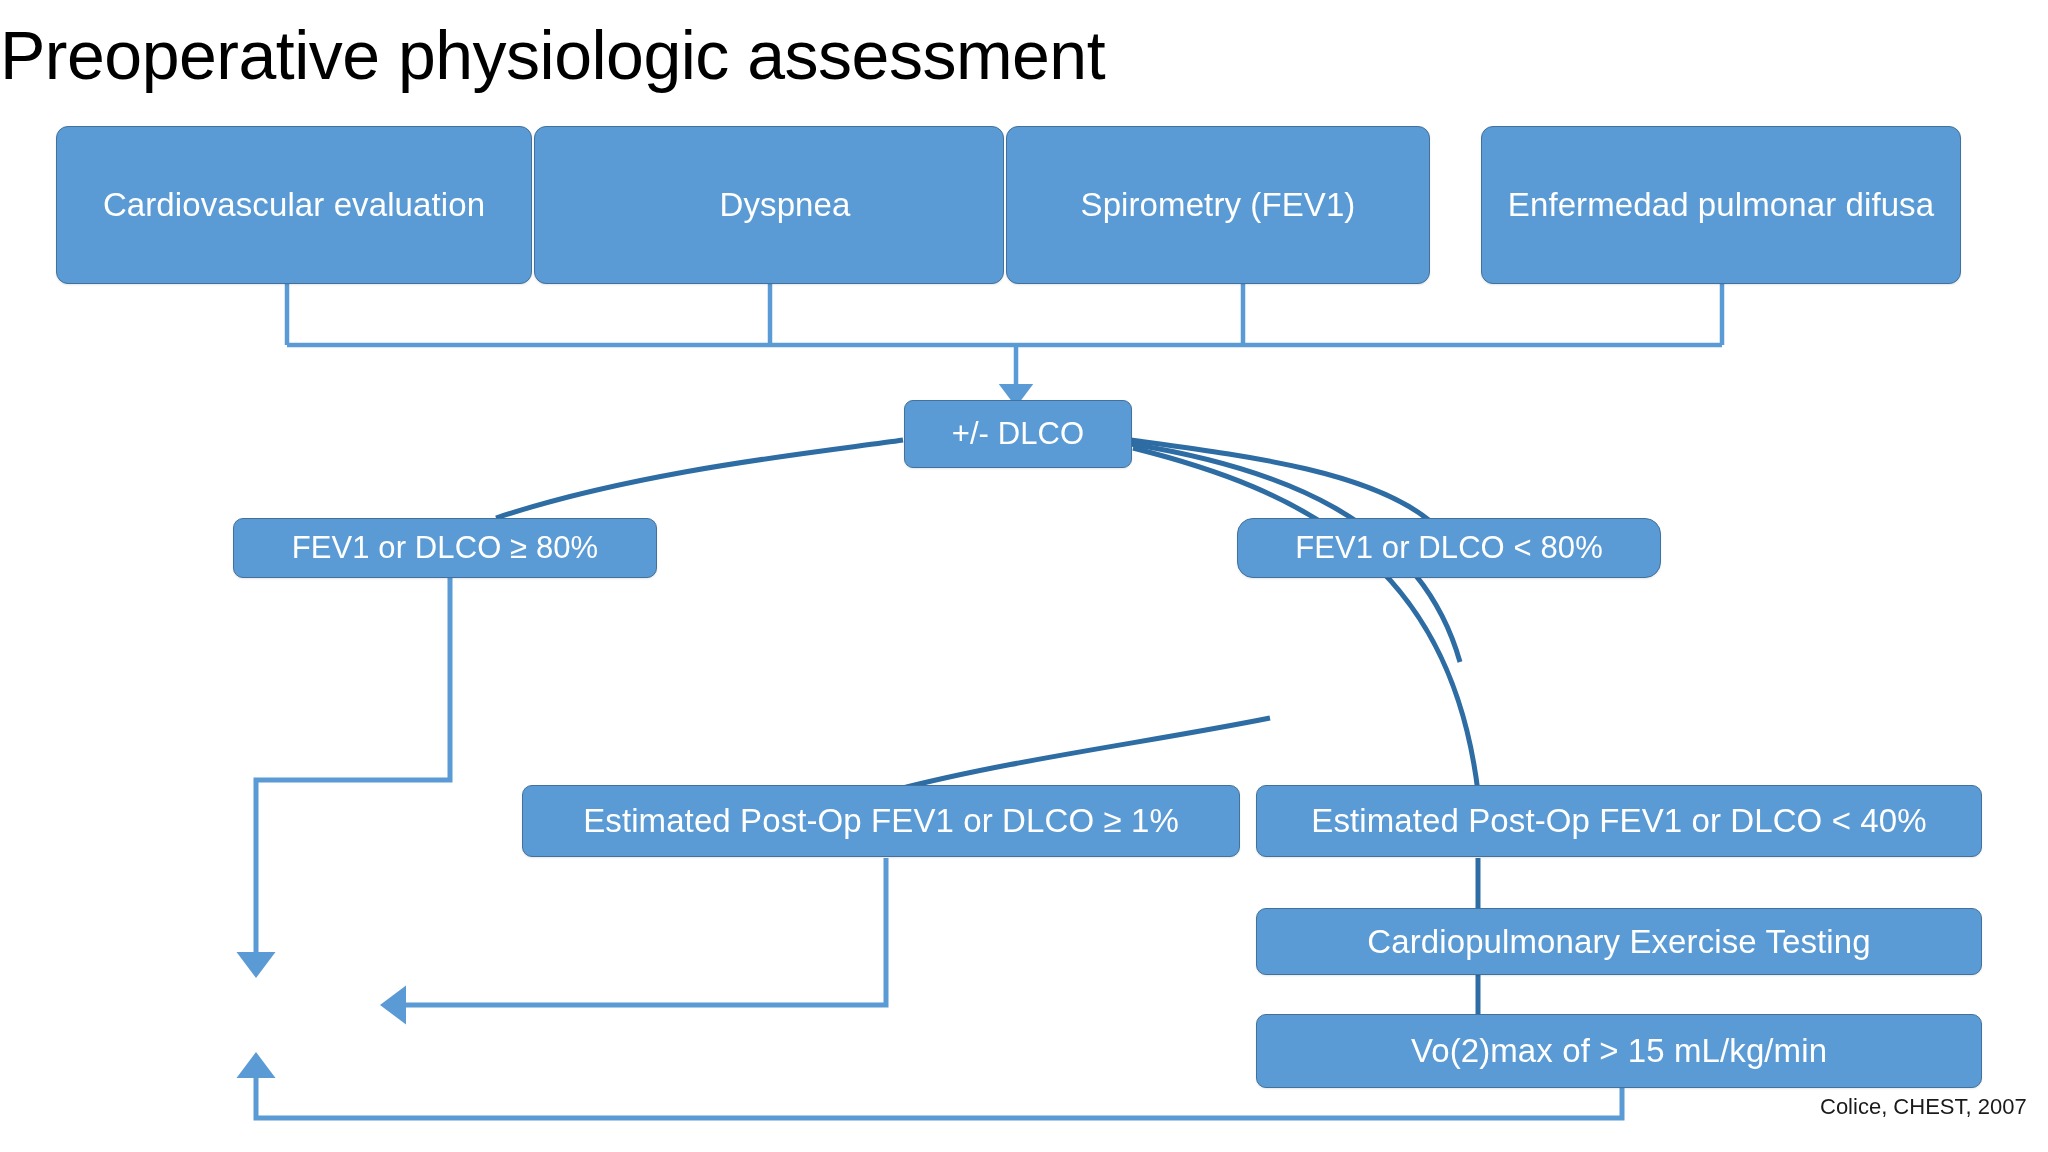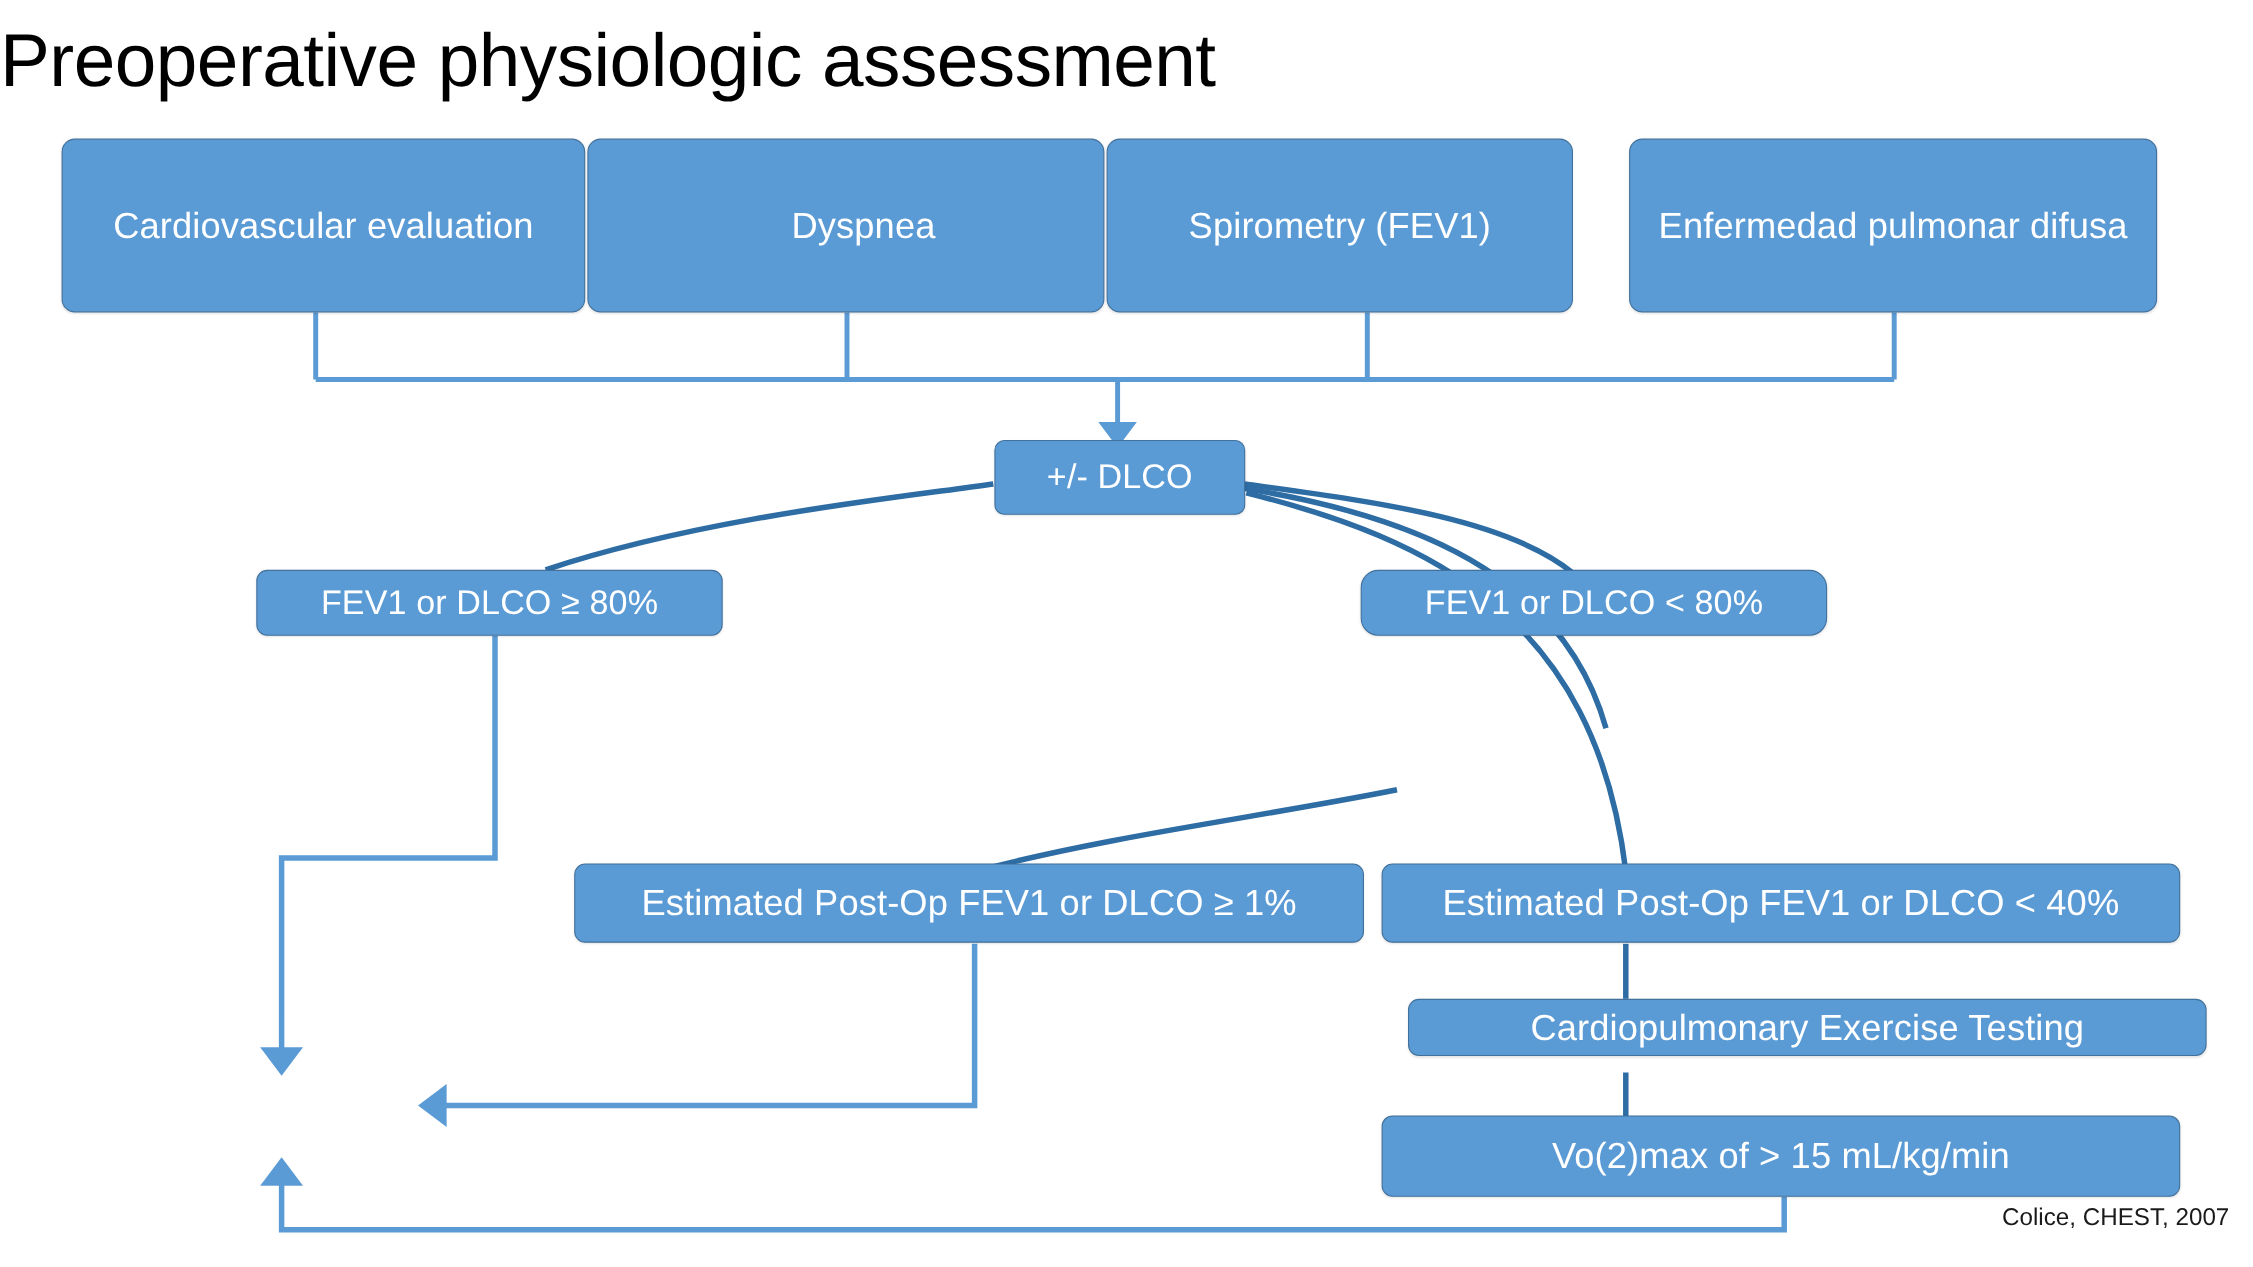--- a/index.html
+++ b/index.html
@@ -141,21 +141,21 @@
 
 
   <div class="node" style="left:522px; top:785px; width:718px; height:72px; font-size:33px; border-radius:10px;">
     <span>Estimated Post-Op FEV1 or DLCO ≥ 1%</span>
   </div>
 
   <div class="node" style="left:1256px; top:785px; width:726px; height:72px; font-size:33px; border-radius:10px;">
     <span>Estimated Post-Op FEV1 or DLCO &lt; 40%</span>
   </div>
 
-  <div class="node" style="left:1256px; top:908px; width:726px; height:52px; font-size:33px; border-radius:10px;margin-left:24px;">
+  <div class="node" style="left:1256px; top:908px; width:726px; height:67px; font-size:33px; border-radius:10px;">
     <span>Cardiopulmonary Exercise Testing</span>
   </div>
 
   <div class="node" style="left:1256px; top:1014px; width:726px; height:74px; font-size:33px; border-radius:10px;">
     <span>Vo(2)max of &gt; 15 mL/kg/min</span>
   </div>
 
 
   <div id="citation" style="left:1820px; top:1094px;">Colice, CHEST, 2007</div>
 

